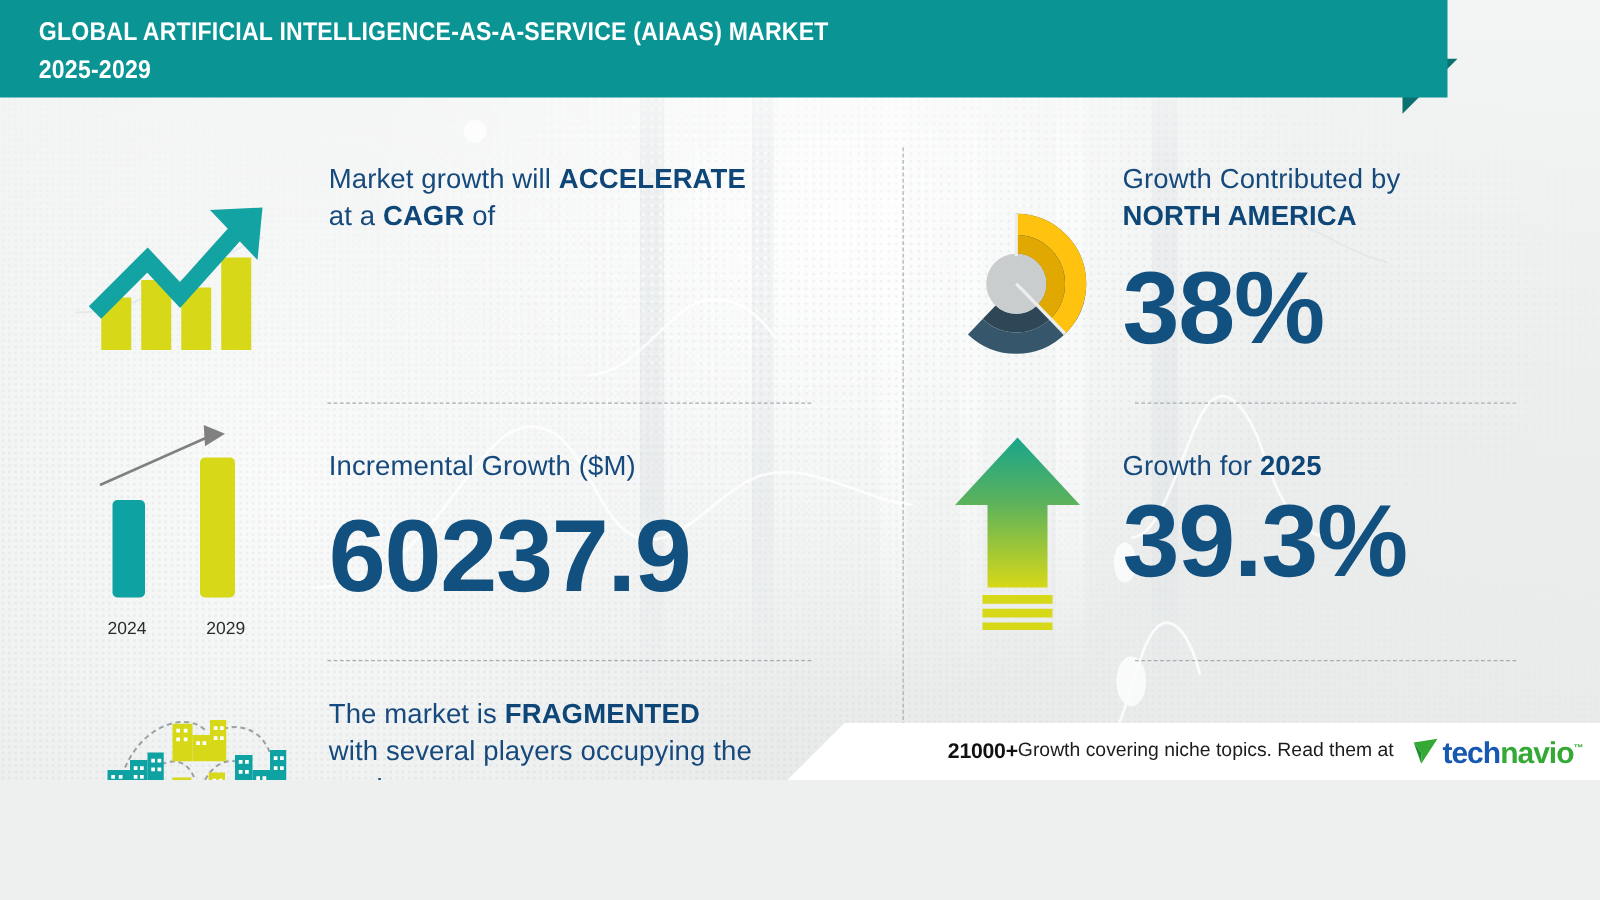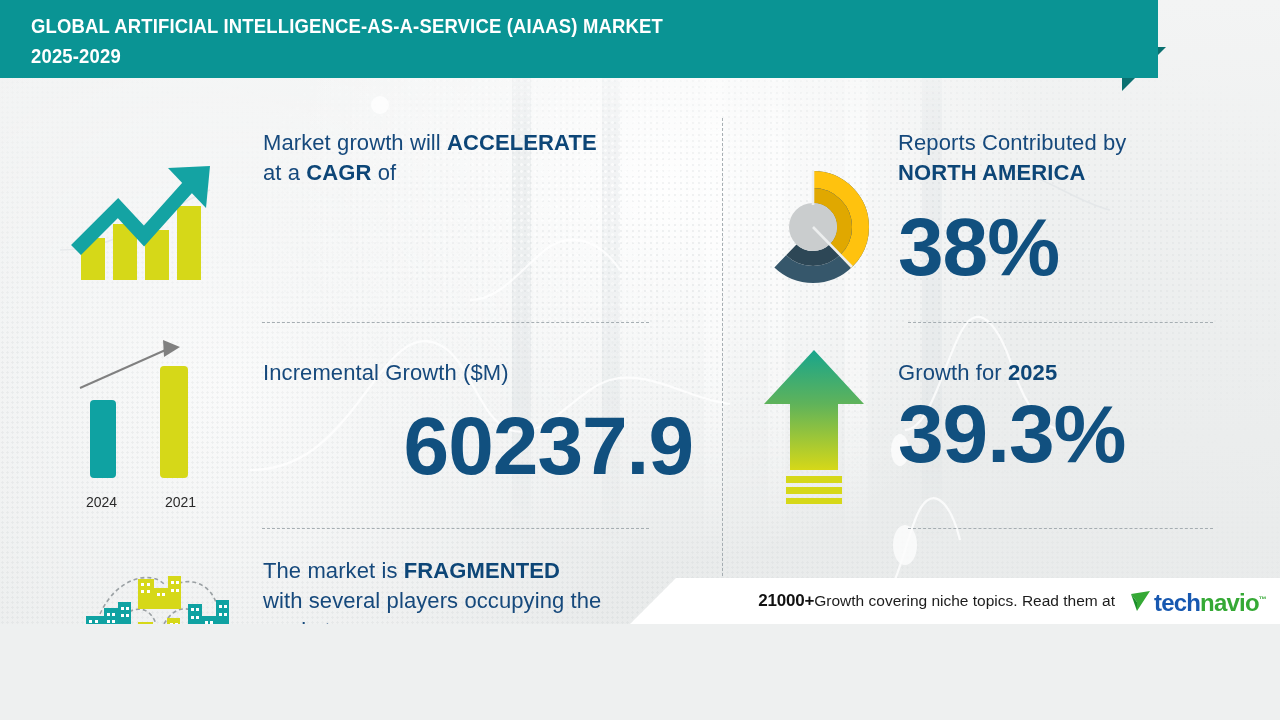--- a/index.html
+++ b/index.html
@@ -145,25 +145,25 @@
 
   <div class="icon-wrap" style="left:70px;top:338px;">
     <svg width="160" height="150" viewBox="0 0 160 150">
       <rect x="20" y="62" width="26" height="78" rx="4" fill="#0fa2a2"></rect>
       <rect x="90" y="28" width="28" height="112" rx="4" fill="#d6d818"></rect>
       <path d="M10 50 L100 10" fill="none" stroke="#808080" stroke-width="2"></path>
       <path d="M93 2 L110 9 L94 19 Z" fill="#808080"></path>
     </svg>
   </div>
   <div class="yr" style="left:86px;top:494px;">2024</div>
-  <div class="yr" style="left:165px;top:494px;">2021</div>
+  <div class="yr" style="left:165px;top:494px;">2029</div>
 
   <div style="position:absolute;left:263px;top:358px;width:430px;">
     <div class="stat-label">Incremental Growth ($M)</div>
-    <div class="stat-big" style="margin-top:16px;text-align:right;">60237.9</div>
+    <div class="stat-big" style="margin-top:16px;">60237.9</div>
   </div>
 
   <div class="icon-wrap" style="left:78px;top:562px;">
     <svg width="160" height="92" viewBox="0 0 160 92">
       <g fill="none" stroke="#9aa0a3" stroke-width="1.6" stroke-dasharray="4 3">
         <path d="M22 52 C 38 16, 72 8, 86 22"></path>
         <path d="M94 24 C 116 12, 138 26, 140 50"></path>
         <path d="M40 58 C 56 42, 72 44, 78 62"></path>
         <path d="M86 62 C 96 44, 112 42, 124 56"></path>
       </g>
@@ -263,21 +263,21 @@
         <circle r="24" fill="#cacdce"></circle>
 
         <line x1="0" y1="-56" x2="0" y2="-22" stroke="#eceeee" stroke-width="2.6"></line>
         <line x1="0" y1="0" x2="39" y2="40" stroke="#eceeee" stroke-width="2.6"></line>
       </g>
     </svg>
   </div>
 
   <div style="position:absolute;left:898px;top:128px;width:330px;">
     <div class="stat-label">
-      <span>Reports Contributed by</span><br>
+      <span>Growth Contributed by</span><br>
       <b>NORTH AMERICA</b>
     </div>
     <div class="stat-big" style="margin-top:17px;">38%</div>
   </div>
 
   <div class="icon-wrap" style="left:762px;top:348px;">
     <svg width="104" height="158" viewBox="0 0 104 158">
       <defs>
         <linearGradient id="agrad" x1="0" y1="0" x2="0" y2="1">
           <stop offset="0%" stop-color="#18a58c"></stop>

